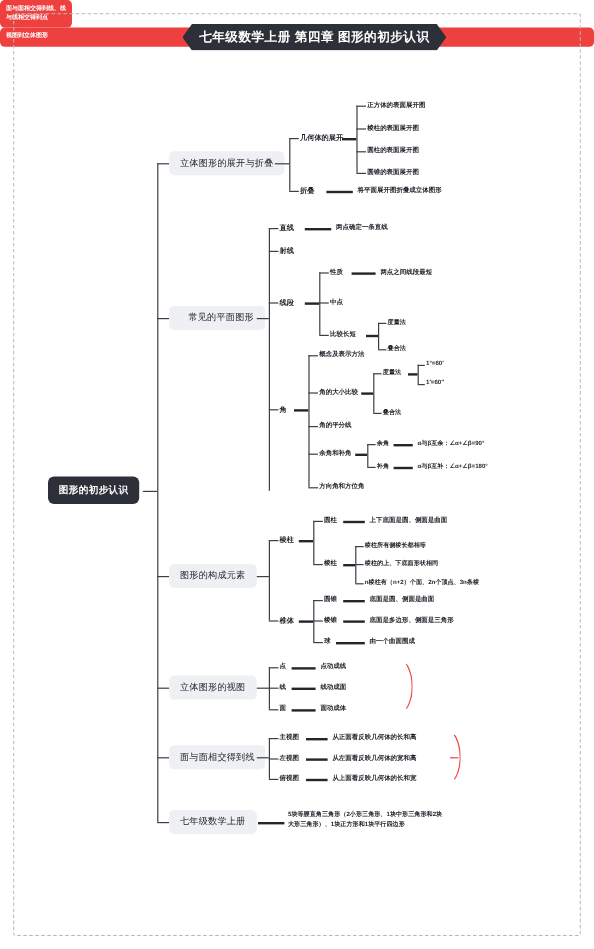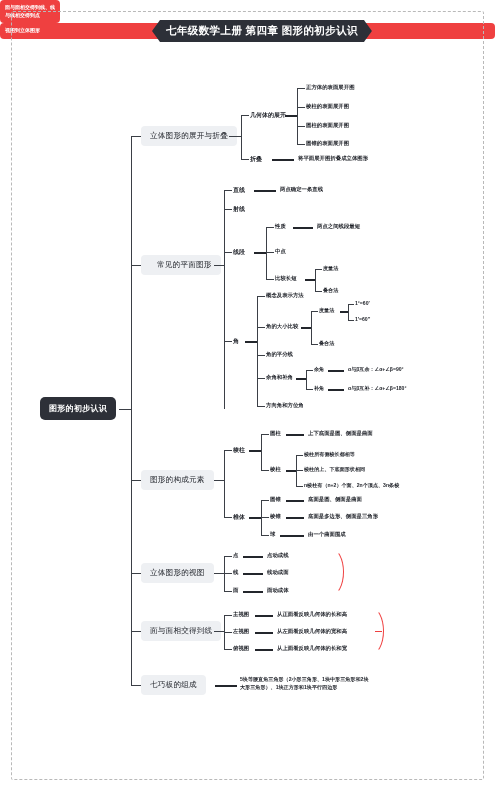--- a/index.html
+++ b/index.html
@@ -276,17 +276,17 @@
   <div class="ln h" style="left:224px; top:649px; width:8px;"></div>
   <div class="node lvl3" style="left:233px; top:645px;">俯视图</div>
   <div class="ln thick" style="left:255px; top:649px; width:18px;"></div>
   <div class="node lvl3" style="left:277px; top:645px;">从上面看反映几何体的长和宽</div>
 
   <div class="arc" style="left:358px; top:607px; width:26px; height:48px;"></div>
   <div class="ln h" style="left:375px; top:631px; width:7px; background:#ef4040;"></div>
   <div class="redbox" style="left:382px; top:624px; white-space:nowrap;">视图到立体图形</div>
 
   <div class="ln h" style="left:131px; top:685px; width:10px;"></div>
-  <div class="node lvl1" style="left:141px; top:675px;">七巧板的组成</div>
+  <div class="node lvl1" style="left:141px; top:675px;">七年级数学上册</div>
   <div class="ln thick" style="left:215px; top:685px; width:22px;"></div>
   <div class="node lvl4 wrap2" style="left:240px; top:676px; width:132px;">5块等腰直角三角形（2小形三角形、1块中形三角形和2块大形三角形）、1块正方形和1块平行四边形</div>
 
 </div>
 
 </body></html>

